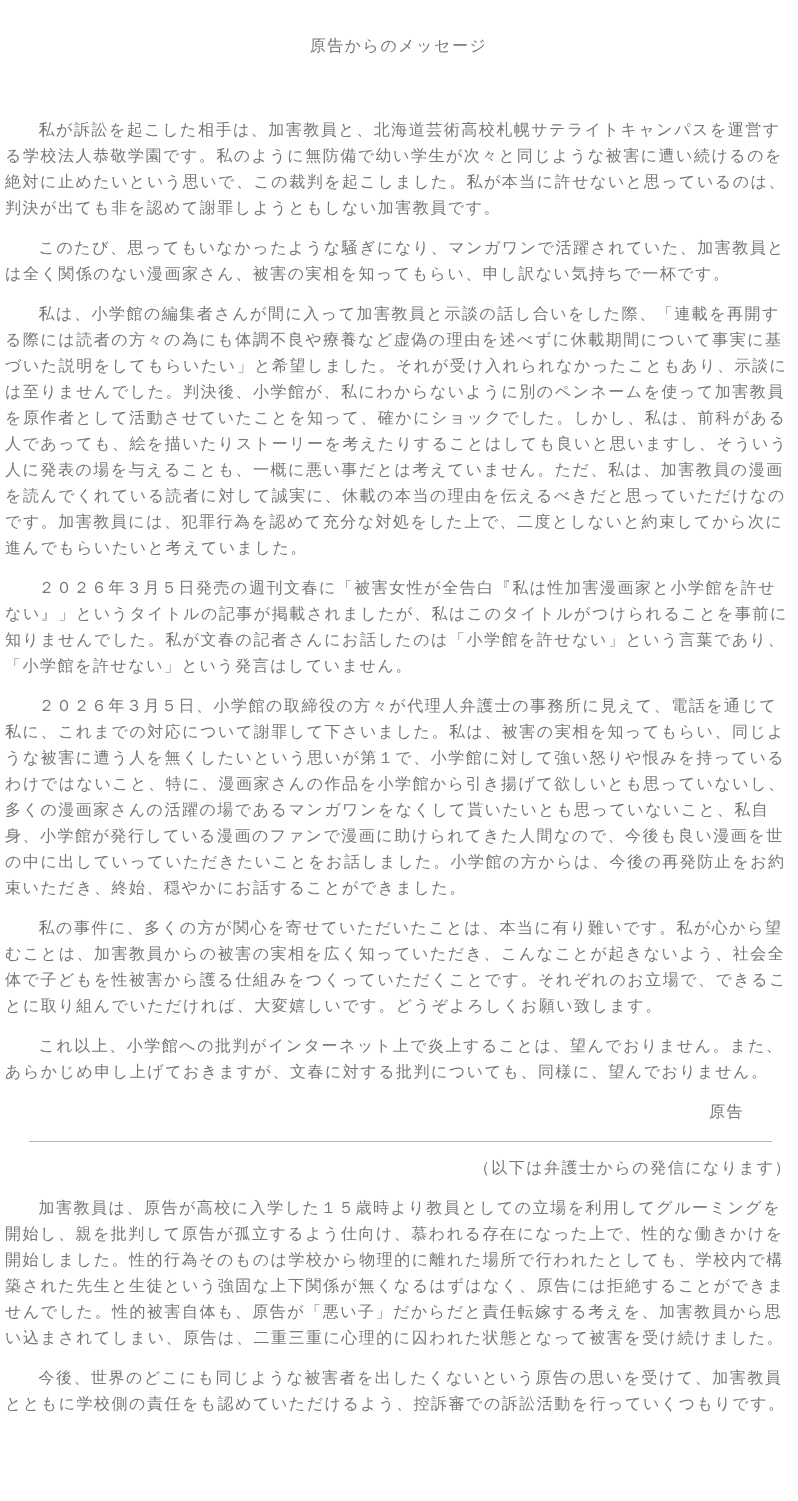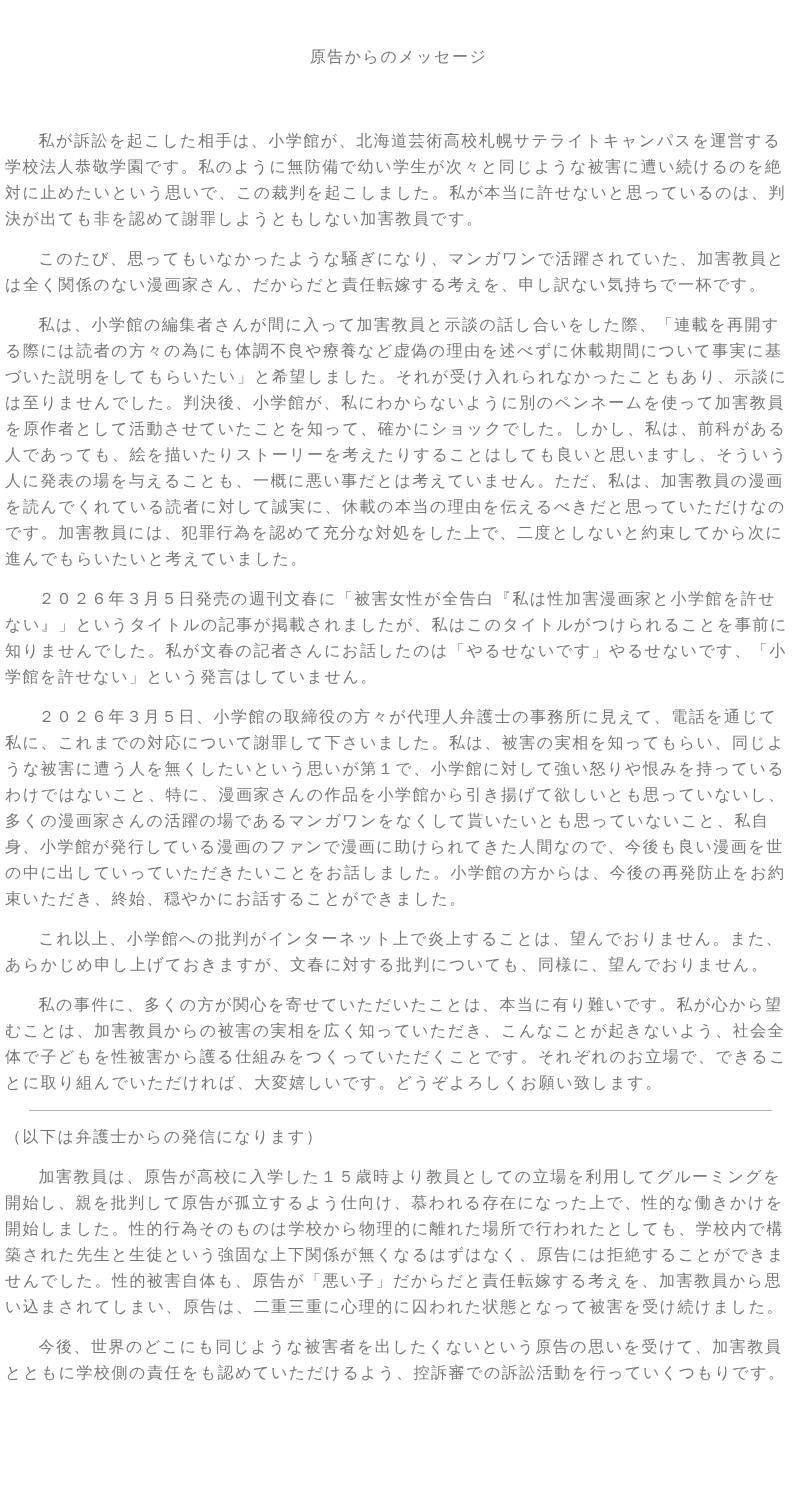--- a/index.html
+++ b/index.html
@@ -18,30 +18,31 @@
     font-size: 16px;
     line-height: 26px;
     letter-spacing: 1.5px;
     overflow: hidden;
   }
   .doc-title {
     text-align: center;
     font-size: 16px;
     font-weight: normal;
     color: #777777;
-    margin: 16px 0 58px 0;
+    margin: 5px 0 58px 0;
     line-height: 26px;
   }
   .doc p {
     margin: 0 0 14px 0;
     text-indent: 2.1em;
     word-break: break-all;
   }
   .doc p.no-indent {
     text-indent: 0;
+    text-align: right;
   }
   .signature {
     text-align: right;
     text-indent: 0 !important;
     padding-right: 48px;
     margin: 0 0 16px 0 !important;
   }
   .section-divider {
     border: none;
     border-top: 1px solid #b5b5b5;
@@ -50,27 +51,28 @@
   }
 </style>
 </head>
 <body>
 
 <main class="doc">
 
   <h1 class="doc-title">原告からのメッセージ</h1>
 
   <section>
-    <p>私が訴訟を起こした相手は、小学館が、北海道芸術高校札幌サテライトキャンパスを運営する学校法人恭敬学園です。私のように無防備で幼い学生が次々と同じような被害に遭い続けるのを絶対に止めたいという思いで、この裁判を起こしました。私が本当に許せないと思っているのは、判決が出ても非を認めて謝罪しようともしない加害教員です。</p>
-    <p>このたび、思ってもいなかったような騒ぎになり、マンガワンで活躍されていた、加害教員とは全く関係のない漫画家さん、だからだと責任転嫁する考えを、申し訳ない気持ちで一杯です。</p>
+    <p>私が訴訟を起こした相手は、加害教員と、北海道芸術高校札幌サテライトキャンパスを運営する学校法人恭敬学園です。私のように無防備で幼い学生が次々と同じような被害に遭い続けるのを絶対に止めたいという思いで、この裁判を起こしました。私が本当に許せないと思っているのは、判決が出ても非を認めて謝罪しようともしない加害教員です。</p>
+    <p>このたび、思ってもいなかったような騒ぎになり、マンガワンで活躍されていた、加害教員とは全く関係のない漫画家さん、被害の実相を知ってもらい、申し訳ない気持ちで一杯です。</p>
     <p>私は、小学館の編集者さんが間に入って加害教員と示談の話し合いをした際、「連載を再開する際には読者の方々の為にも体調不良や療養など虚偽の理由を述べずに休載期間について事実に基づいた説明をしてもらいたい」と希望しました。それが受け入れられなかったこともあり、示談には至りませんでした。判決後、小学館が、私にわからないように別のペンネームを使って加害教員を原作者として活動させていたことを知って、確かにショックでした。しかし、私は、前科がある人であっても、絵を描いたりストーリーを考えたりすることはしても良いと思いますし、そういう人に発表の場を与えることも、一概に悪い事だとは考えていません。ただ、私は、加害教員の漫画を読んでくれている読者に対して誠実に、休載の本当の理由を伝えるべきだと思っていただけなのです。加害教員には、犯罪行為を認めて充分な対処をした上で、二度としないと約束してから次に進んでもらいたいと考えていました。</p>
-    <p>２０２６年３月５日発売の週刊文春に「被害女性が全告白『私は性加害漫画家と小学館を許せない』」というタイトルの記事が掲載されましたが、私はこのタイトルがつけられることを事前に知りませんでした。私が文春の記者さんにお話したのは「やるせないです」やるせないです、「小学館を許せない」という発言はしていません。</p>
+    <p>２０２６年３月５日発売の週刊文春に「被害女性が全告白『私は性加害漫画家と小学館を許せない』」というタイトルの記事が掲載されましたが、私はこのタイトルがつけられることを事前に知りませんでした。私が文春の記者さんにお話したのは「小学館を許せない」という言葉であり、「小学館を許せない」という発言はしていません。</p>
     <p>２０２６年３月５日、小学館の取締役の方々が代理人弁護士の事務所に見えて、電話を通じて私に、これまでの対応について謝罪して下さいました。私は、被害の実相を知ってもらい、同じような被害に遭う人を無くしたいという思いが第１で、小学館に対して強い怒りや恨みを持っているわけではないこと、特に、漫画家さんの作品を小学館から引き揚げて欲しいとも思っていないし、多くの漫画家さんの活躍の場であるマンガワンをなくして貰いたいとも思っていないこと、私自身、小学館が発行している漫画のファンで漫画に助けられてきた人間なので、今後も良い漫画を世の中に出していっていただきたいことをお話しました。小学館の方からは、今後の再発防止をお約束いただき、終始、穏やかにお話することができました。</p>
+    <p>私の事件に、多くの方が関心を寄せていただいたことは、本当に有り難いです。私が心から望むことは、加害教員からの被害の実相を広く知っていただき、こんなことが起きないよう、社会全体で子どもを性被害から護る仕組みをつくっていただくことです。それぞれのお立場で、できることに取り組んでいただければ、大変嬉しいです。どうぞよろしくお願い致します。</p>
     <p>これ以上、小学館への批判がインターネット上で炎上することは、望んでおりません。また、あらかじめ申し上げておきますが、文春に対する批判についても、同様に、望んでおりません。</p>
-    <p>私の事件に、多くの方が関心を寄せていただいたことは、本当に有り難いです。私が心から望むことは、加害教員からの被害の実相を広く知っていただき、こんなことが起きないよう、社会全体で子どもを性被害から護る仕組みをつくっていただくことです。それぞれのお立場で、できることに取り組んでいただければ、大変嬉しいです。どうぞよろしくお願い致します。</p>
+    <p class="signature">原告</p>
   </section>
 
   <hr class="section-divider">
 
   <section>
     <p class="no-indent">（以下は弁護士からの発信になります）</p>
     <p>加害教員は、原告が高校に入学した１５歳時より教員としての立場を利用してグルーミングを開始し、親を批判して原告が孤立するよう仕向け、慕われる存在になった上で、性的な働きかけを開始しました。性的行為そのものは学校から物理的に離れた場所で行われたとしても、学校内で構築された先生と生徒という強固な上下関係が無くなるはずはなく、原告には拒絶することができませんでした。性的被害自体も、原告が「悪い子」だからだと責任転嫁する考えを、加害教員から思い込まされてしまい、原告は、二重三重に心理的に囚われた状態となって被害を受け続けました。</p>
     <p>今後、世界のどこにも同じような被害者を出したくないという原告の思いを受けて、加害教員とともに学校側の責任をも認めていただけるよう、控訴審での訴訟活動を行っていくつもりです。</p>
   </section>
 

